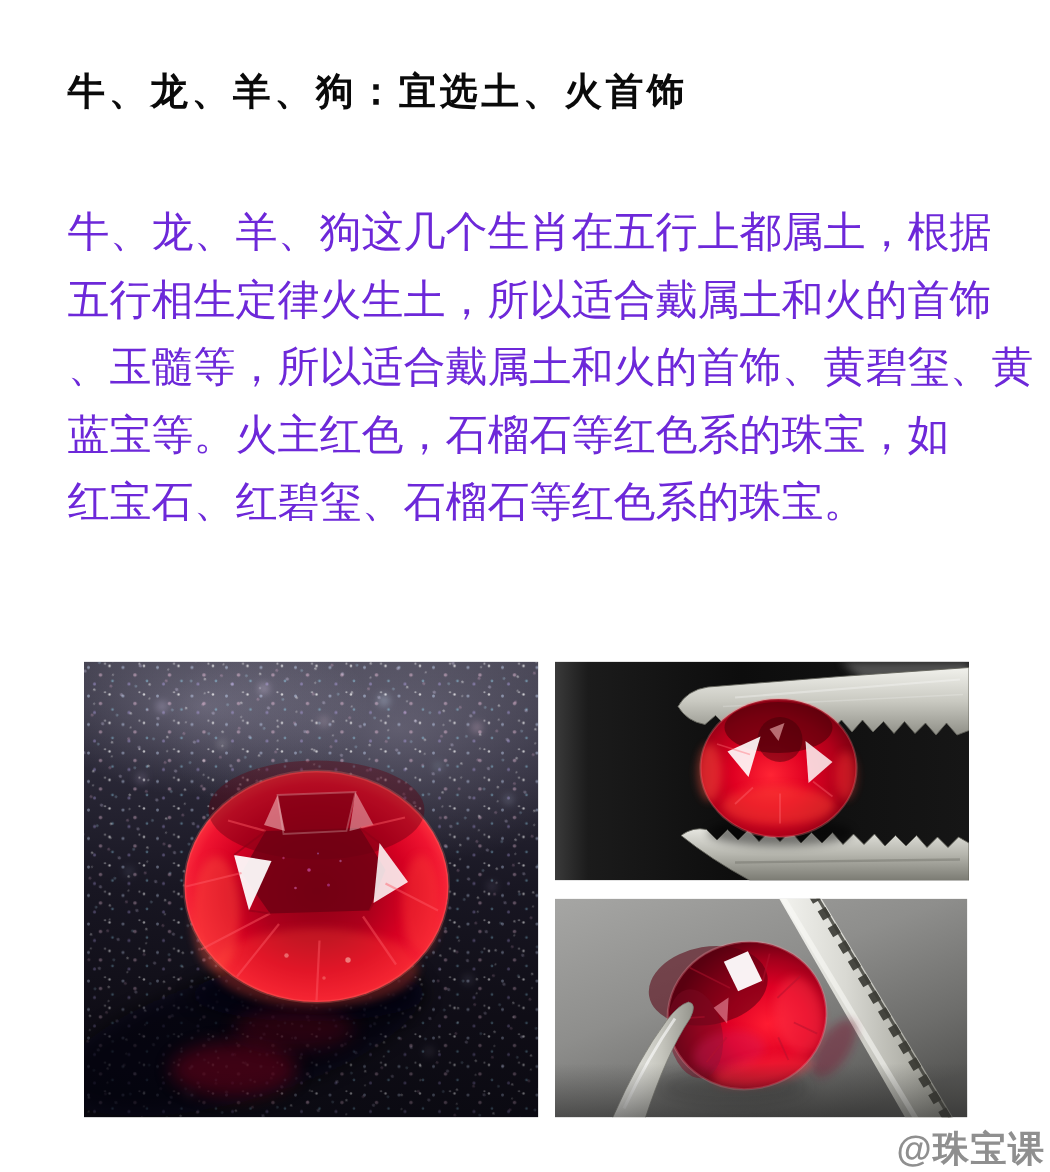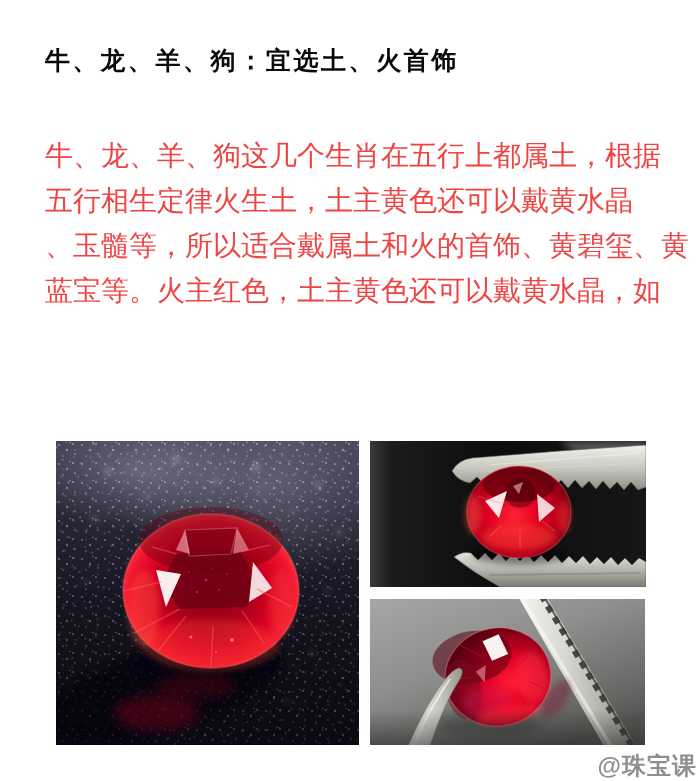--- a/index.html
+++ b/index.html
@@ -7,21 +7,21 @@
     position:relative; width:700px; height:781px; background:#ffffff;
     overflow:hidden; font-family:"Liberation Sans", sans-serif;
   }
   .article-title {
     position:absolute; left:45px; top:44px;
     font-size:25px; font-weight:700; letter-spacing:2.6px;
     color:#0a0a0a; white-space:nowrap;
   }
   .article-body {
     position:absolute; left:45px; top:133px; width:625px;
-    font-size:28px; color:#ef4444;font-family:Liberation Serif, serif;
+    font-size:28px; color:#6d28d9;font-family:Liberation Serif, serif;
   }
   .article-body .line {
     height:45px; line-height:45px; white-space:nowrap; letter-spacing:0px;
   }
   figure.photo { position:absolute; margin:0; padding:0; overflow:hidden; }
   figure.photo svg { display:block; width:100%; height:100%; }
   .photo-main { left:56px;  top:441px; width:303px; height:304px; }
   .photo-tr   { left:370px; top:441px; width:276px; height:146px; }
   .photo-br   { left:370px; top:599px; width:275px; height:146px; }
   .watermark {
@@ -35,23 +35,24 @@
 </style>
 </head>
 <body>
 
 <div class="page">
 
   <div class="article-title">牛、龙、羊、狗：宜选土、火首饰</div>
 
   <div class="article-body">
     <div class="line">牛、龙、羊、狗这几个生肖在五行上都属土，根据</div>
-    <div class="line">五行相生定律火生土，土主黄色还可以戴黄水晶</div>
+    <div class="line">五行相生定律火生土，所以适合戴属土和火的首饰</div>
     <div class="line">、玉髓等，所以适合戴属土和火的首饰、黄碧玺、黄</div>
-    <div class="line">蓝宝等。火主红色，土主黄色还可以戴黄水晶，如</div>
+    <div class="line">蓝宝等。火主红色，石榴石等红色系的珠宝，如</div>
+    <div class="line">红宝石、红碧玺、石榴石等红色系的珠宝。</div>
   </div>
 
   <figure class="photo photo-main">
     <svg viewBox="0 0 303 304" preserveAspectRatio="none">
       <defs>
         <linearGradient id="p1bg" x1="0" y1="0" x2="0" y2="1">
           <stop offset="0" stop-color="#413f4e"></stop>
             <stop offset="0.22" stop-color="#2b2938"></stop>
           <stop offset="0.5" stop-color="#181622"></stop>
             <stop offset="0.78" stop-color="#0f0d16"></stop>

